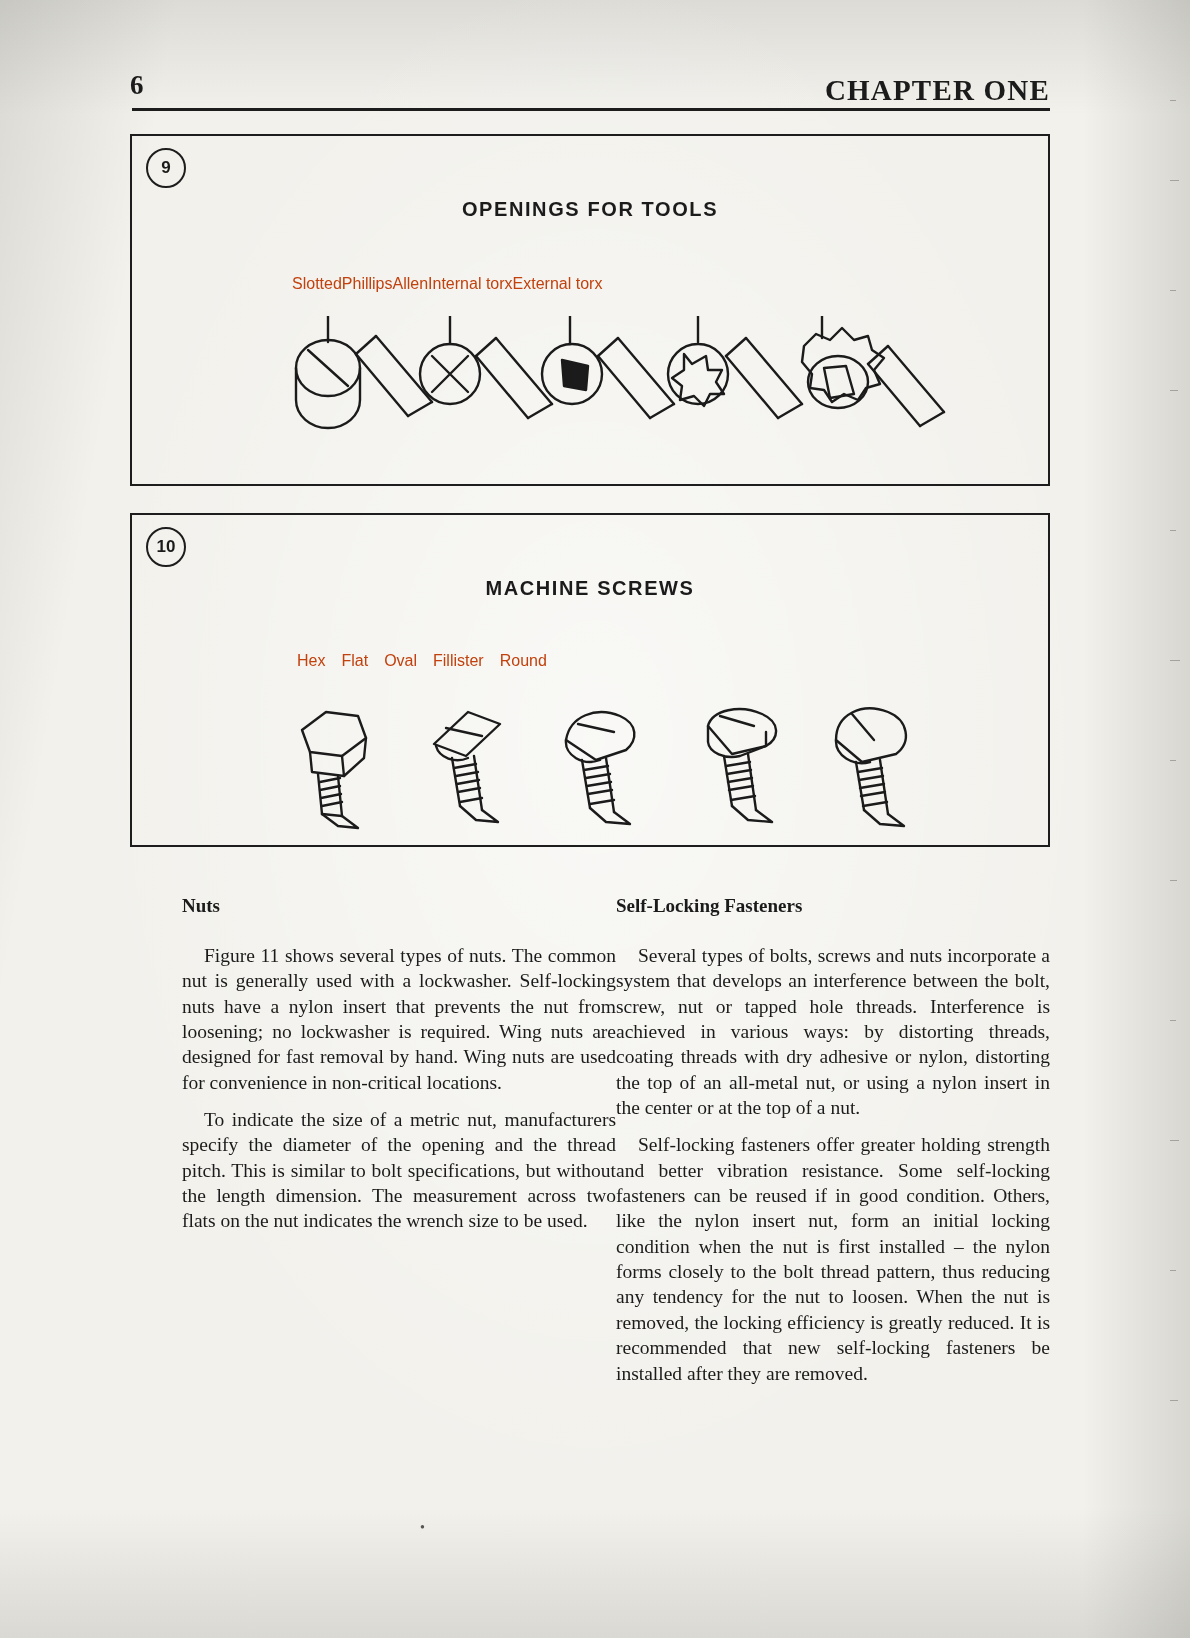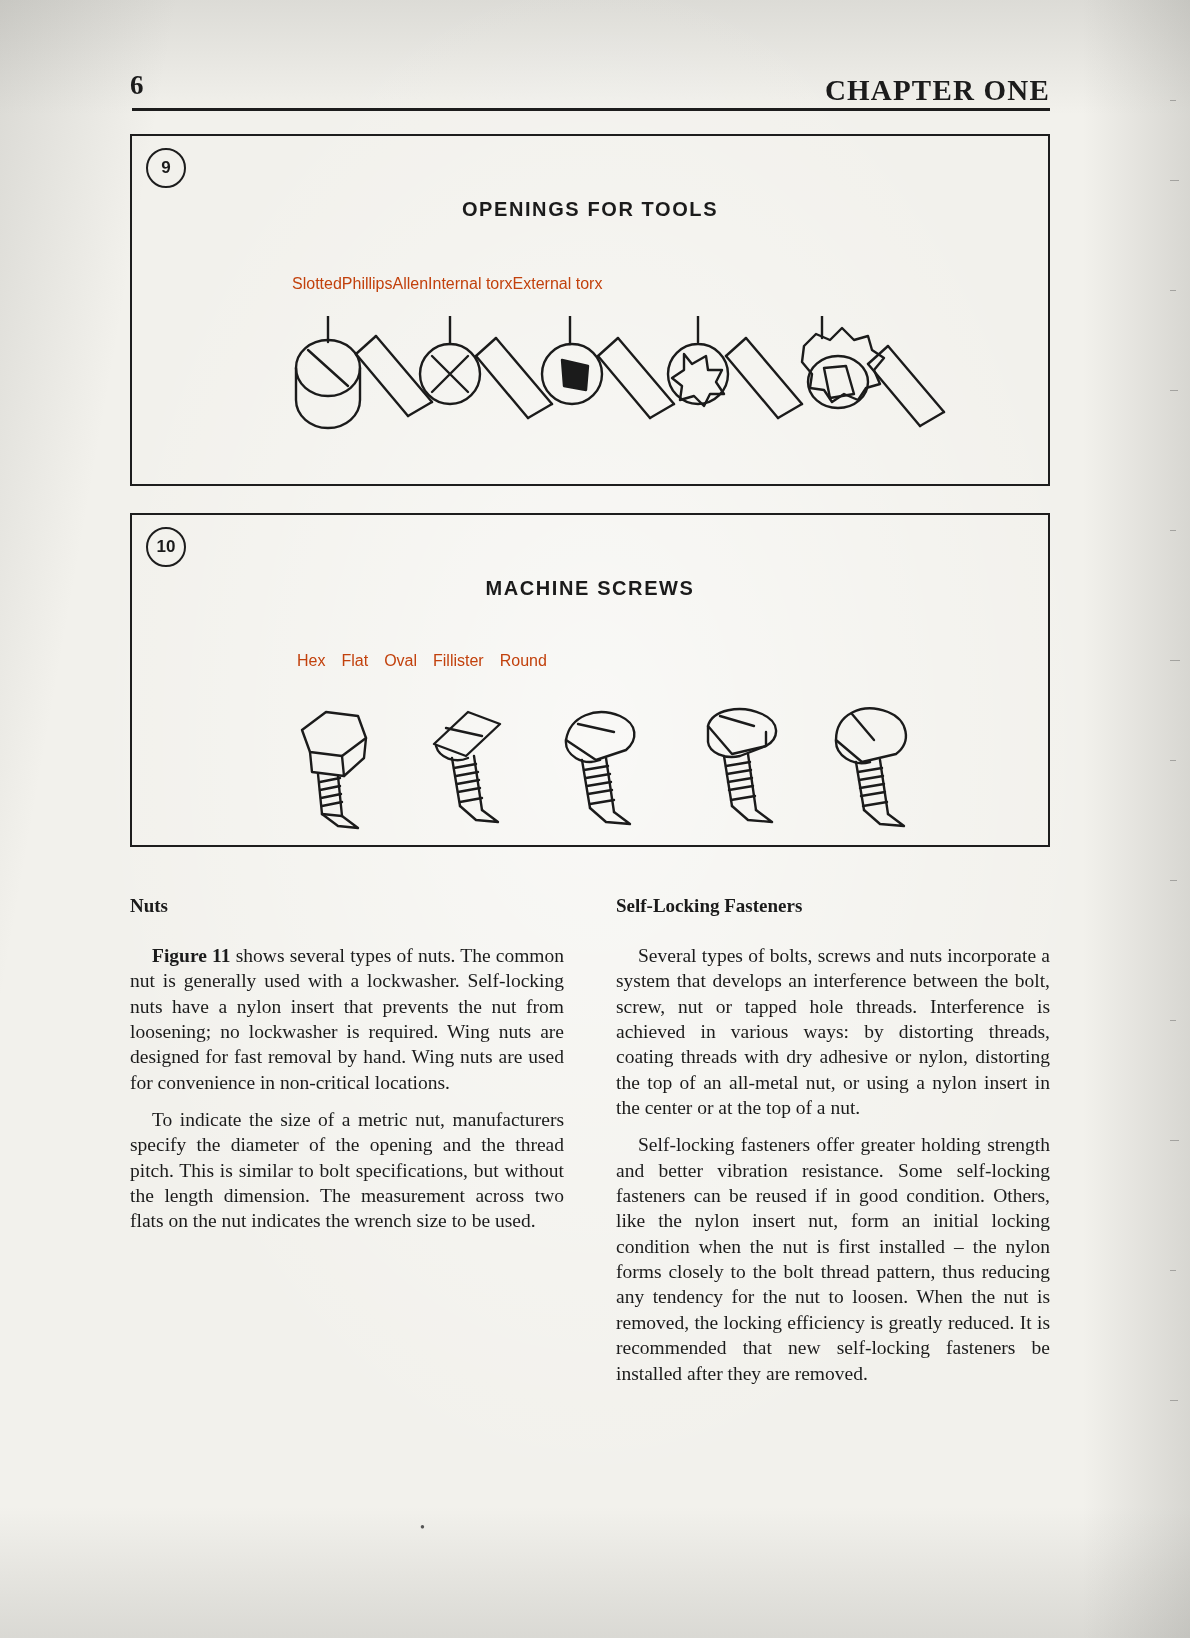--- a/index.html
+++ b/index.html
@@ -114,38 +114,37 @@
   #fig10 { height: 330px; margin-top: 27px; }
   #fig10 .fig-labels {
     margin: 52px 140px 0 165px;
     gap: 16px;
   }
   #fig10 .art { position: absolute; left: 0; right: 0; top: 185px; height: 140px; }
 
   
   .columns {
     display: flex;
-    gap: 52px;
     margin-top: 48px;
     justify-content: flex-end;
   }
   .col { width: 434px; }
   .subhead {
     font-size: 19px;
     font-weight: bold;
     margin-bottom: 26px;
   }
   .col p {
     margin: 0 0 12px 0;
     font-size: 19.5px;
     line-height: 1.30;
     text-align: justify;
     text-indent: 22px;
   }
-  .col p b { font-weight: bold; margin-top: 8px; }
+  .col p b { font-weight: normal; margin-top: 8px; }
 
   .footmark {
     position: absolute;
     left: 420px;
     top: 1520px;
     font-size: 14px;
     color: #555;
   }
   .edge-marks {
     position: absolute;

